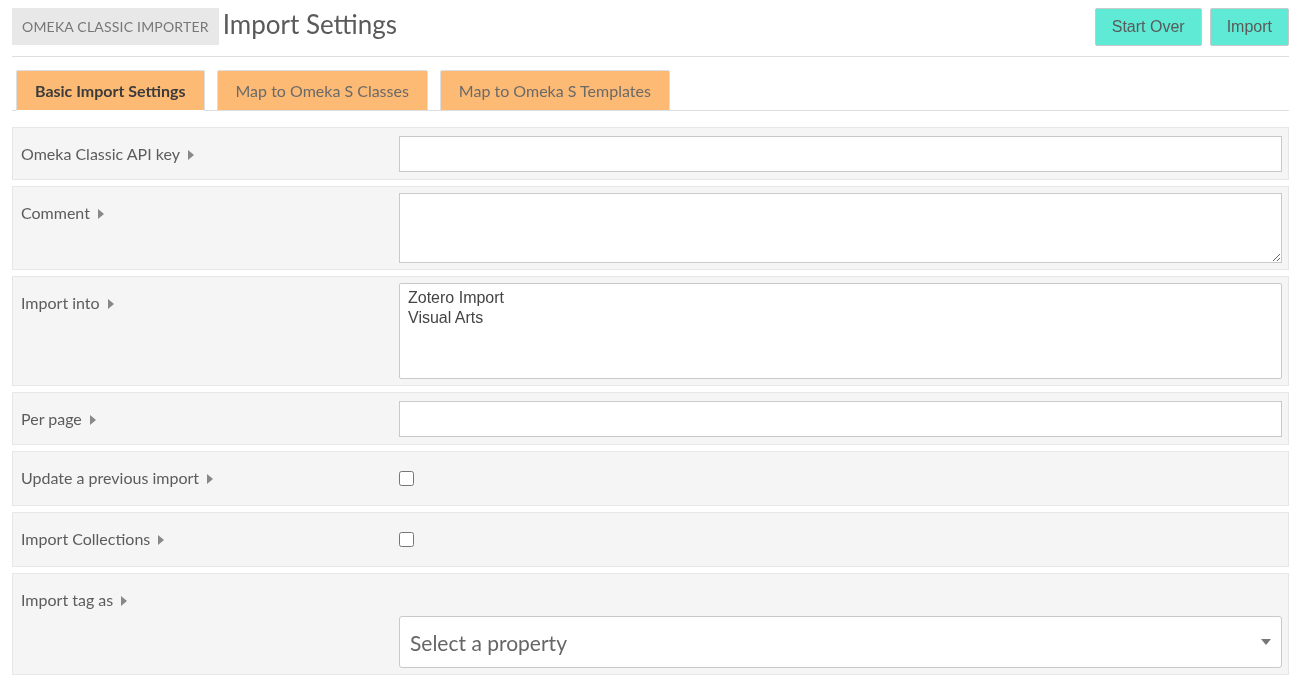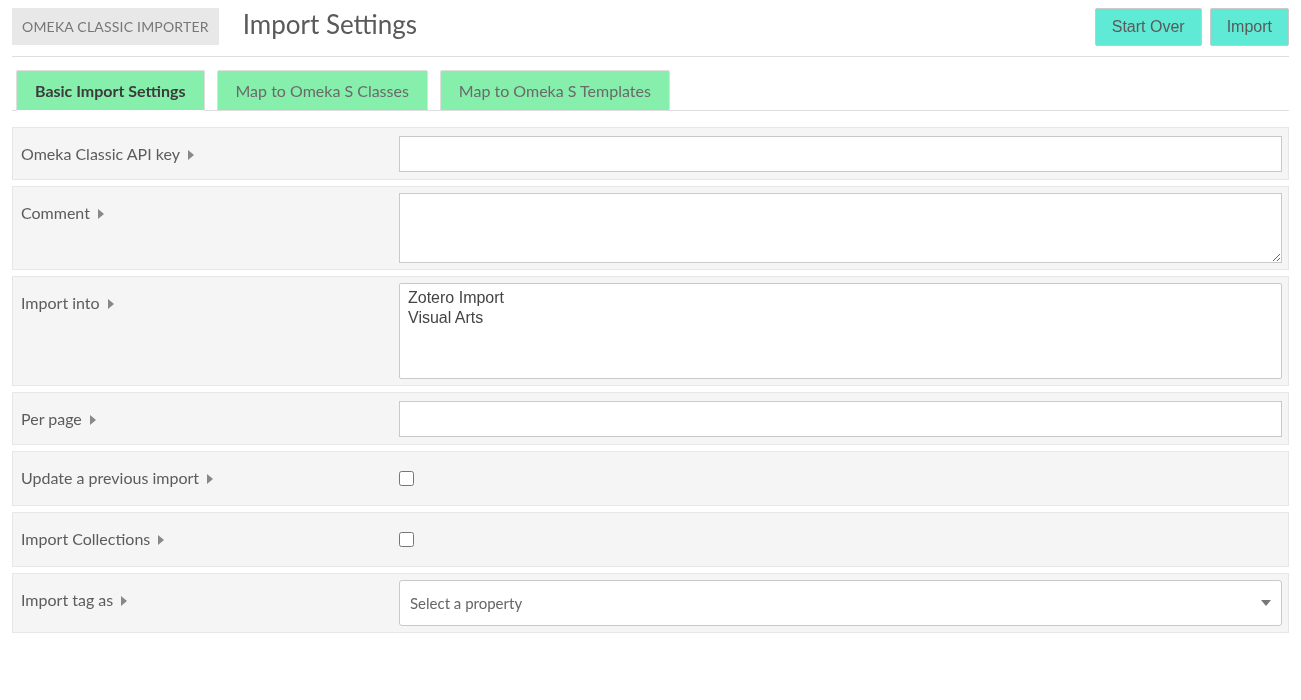--- a/index.html
+++ b/index.html
@@ -1,37 +1,37 @@
 <!DOCTYPE html>
 <html><head>
 <meta charset="utf-8">
 <style>
   * { box-sizing: border-box; }
   html, body { margin:0; padding:0; font-family: "Lato","Helvetica Neue",Arial,sans-serif; color:#4b4b4b; background:#fff; }
   body { width:1301px; }
   .wrap { padding:0 12px; }
   .header { display:flex; align-items:flex-start; border-bottom:1px solid #dedede; padding:8px 0 10px 0; margin-bottom:12px; }
   .badge { background:#e8e8e8; color:#777; font-size:14px; letter-spacing:.2px; padding:10px 10px; font-weight:400; }
-  .title { font-size:26px; font-weight:400; color:#5a5a5a; margin-left:24px; flex:1; }
+  .title { font-size:26px; font-weight:400; color:#5a5a5a; margin-left:4px; flex:1; }
   .actions { display:flex; gap:8px; }
   .btn { background:#5eead4; border:1px solid #c9c9c9; color:#5a5a5a; font-size:16px; padding:9px 16px; cursor:pointer; border-radius:2px; }
   .tabs { display:flex; gap:12px; border-bottom:1px solid #dedede; padding-left:4px; }
-  .tab { border:1px solid #dedede; border-bottom:1px solid #dedede; background:#86efac; color:#6a6a6a; font-size:16px; padding:10px 18px; cursor:pointer; position:relative; top:1px; border-radius:2px 2px 0 0; }
+  .tab { border:1px solid #dedede; border-bottom:1px solid #dedede; background:#fdba74; color:#6a6a6a; font-size:16px; padding:10px 18px; cursor:pointer; position:relative; top:1px; border-radius:2px 2px 0 0; }
   .tab.active { border-bottom:1px solid #fff; color:#3b3b3b; font-weight:700; }
   .fields { margin-top:16px; }
   .row { display:flex; background:#f5f5f5; border:1px solid #e7e7e7; margin-bottom:6px; padding:0; align-items:stretch; }
   .lbl { width:380px; min-width:380px; padding:16px 6px 16px 8px; color:#5c5c5c; font-size:16px; display:flex; align-items:flex-start; gap:8px; }
   .lbl .chev { width:0; height:0; border-top:5px solid transparent; border-bottom:5px solid transparent; border-left:6px solid #888; display:inline-block; margin-top:6px; cursor:pointer; }
   .ctrl { flex:1; padding:6px 6px 6px 6px; display:flex; align-items:center; }
   .ctrl input[type=text] { width:100%; height:36px; border:1px solid #c9c9c9; background:#fff; padding:6px 8px; font-size:15px; }
   .ctrl textarea { width:100%; height:70px; border:1px solid #c9c9c9; background:#fff; padding:6px 8px; font-size:15px; resize:both; }
   .ctrl select.multi { width:100%; height:96px; border:1px solid #c9c9c9; background:#fff; padding:4px 4px; font-size:16px; color:#444; overflow-y:scroll; }
   .ctrl select.multi option { padding:1px 4px; }
   .ctrl input[type=checkbox] { width:15px; height:15px; margin-left:0; accent-color:#555; }
-  .chosen { width:100%; height:46px; border:1px solid #c9c9c9; background:#fff; padding:0 10px; font-size:15px; color:#666; display:flex; align-items:center; justify-content:space-between; cursor:pointer; border-radius:3px; }
+  .chosen { width:100%; height:52px; border:1px solid #c9c9c9; background:#fff; padding:0 10px; font-size:21px; color:#666; display:flex; align-items:center; justify-content:space-between; cursor:pointer; border-radius:3px;margin-top:36px; }
   .chosen .caret { width:0; height:0; border-left:5px solid transparent; border-right:5px solid transparent; border-top:6px solid #777; }
   .row.slim .lbl { padding-top:16px; padding-bottom:16px; }
   .row.slim .ctrl { padding-top:16px; padding-bottom:16px; }
 </style>
 </head>
 <body>
 <div class="wrap">
 
 <div class="header">
   <div class="badge">OMEKA CLASSIC IMPORTER</div>

